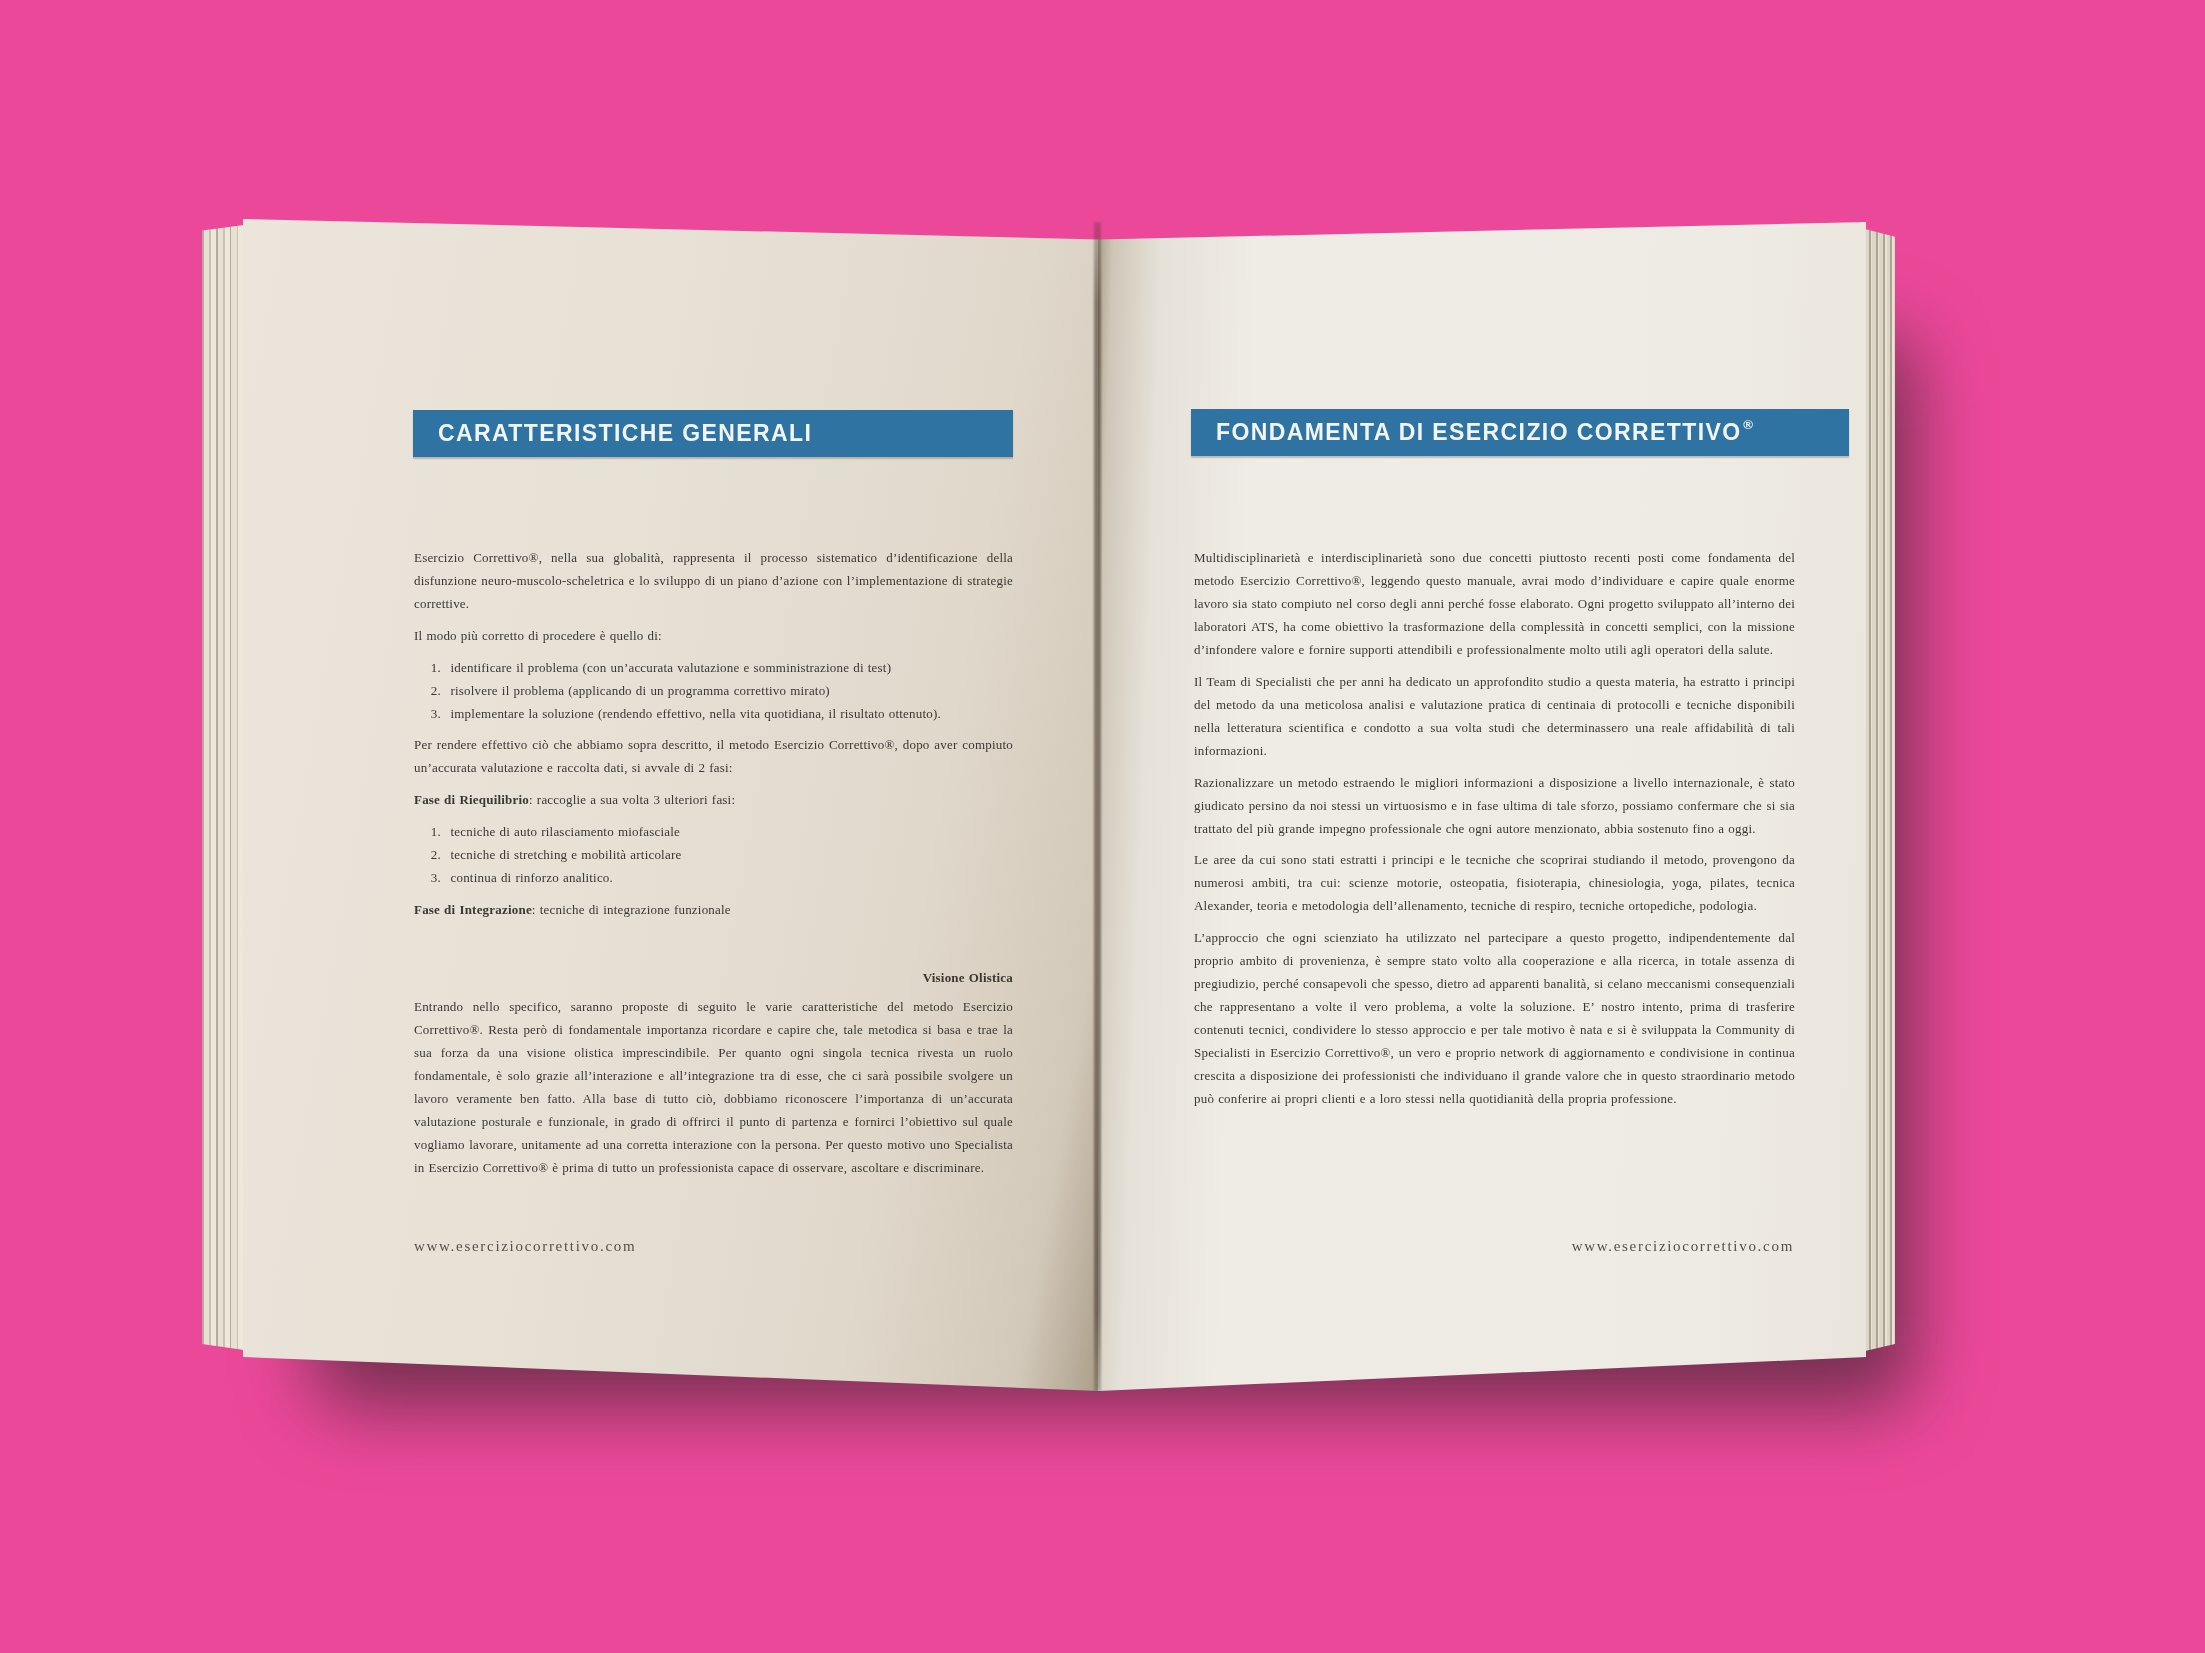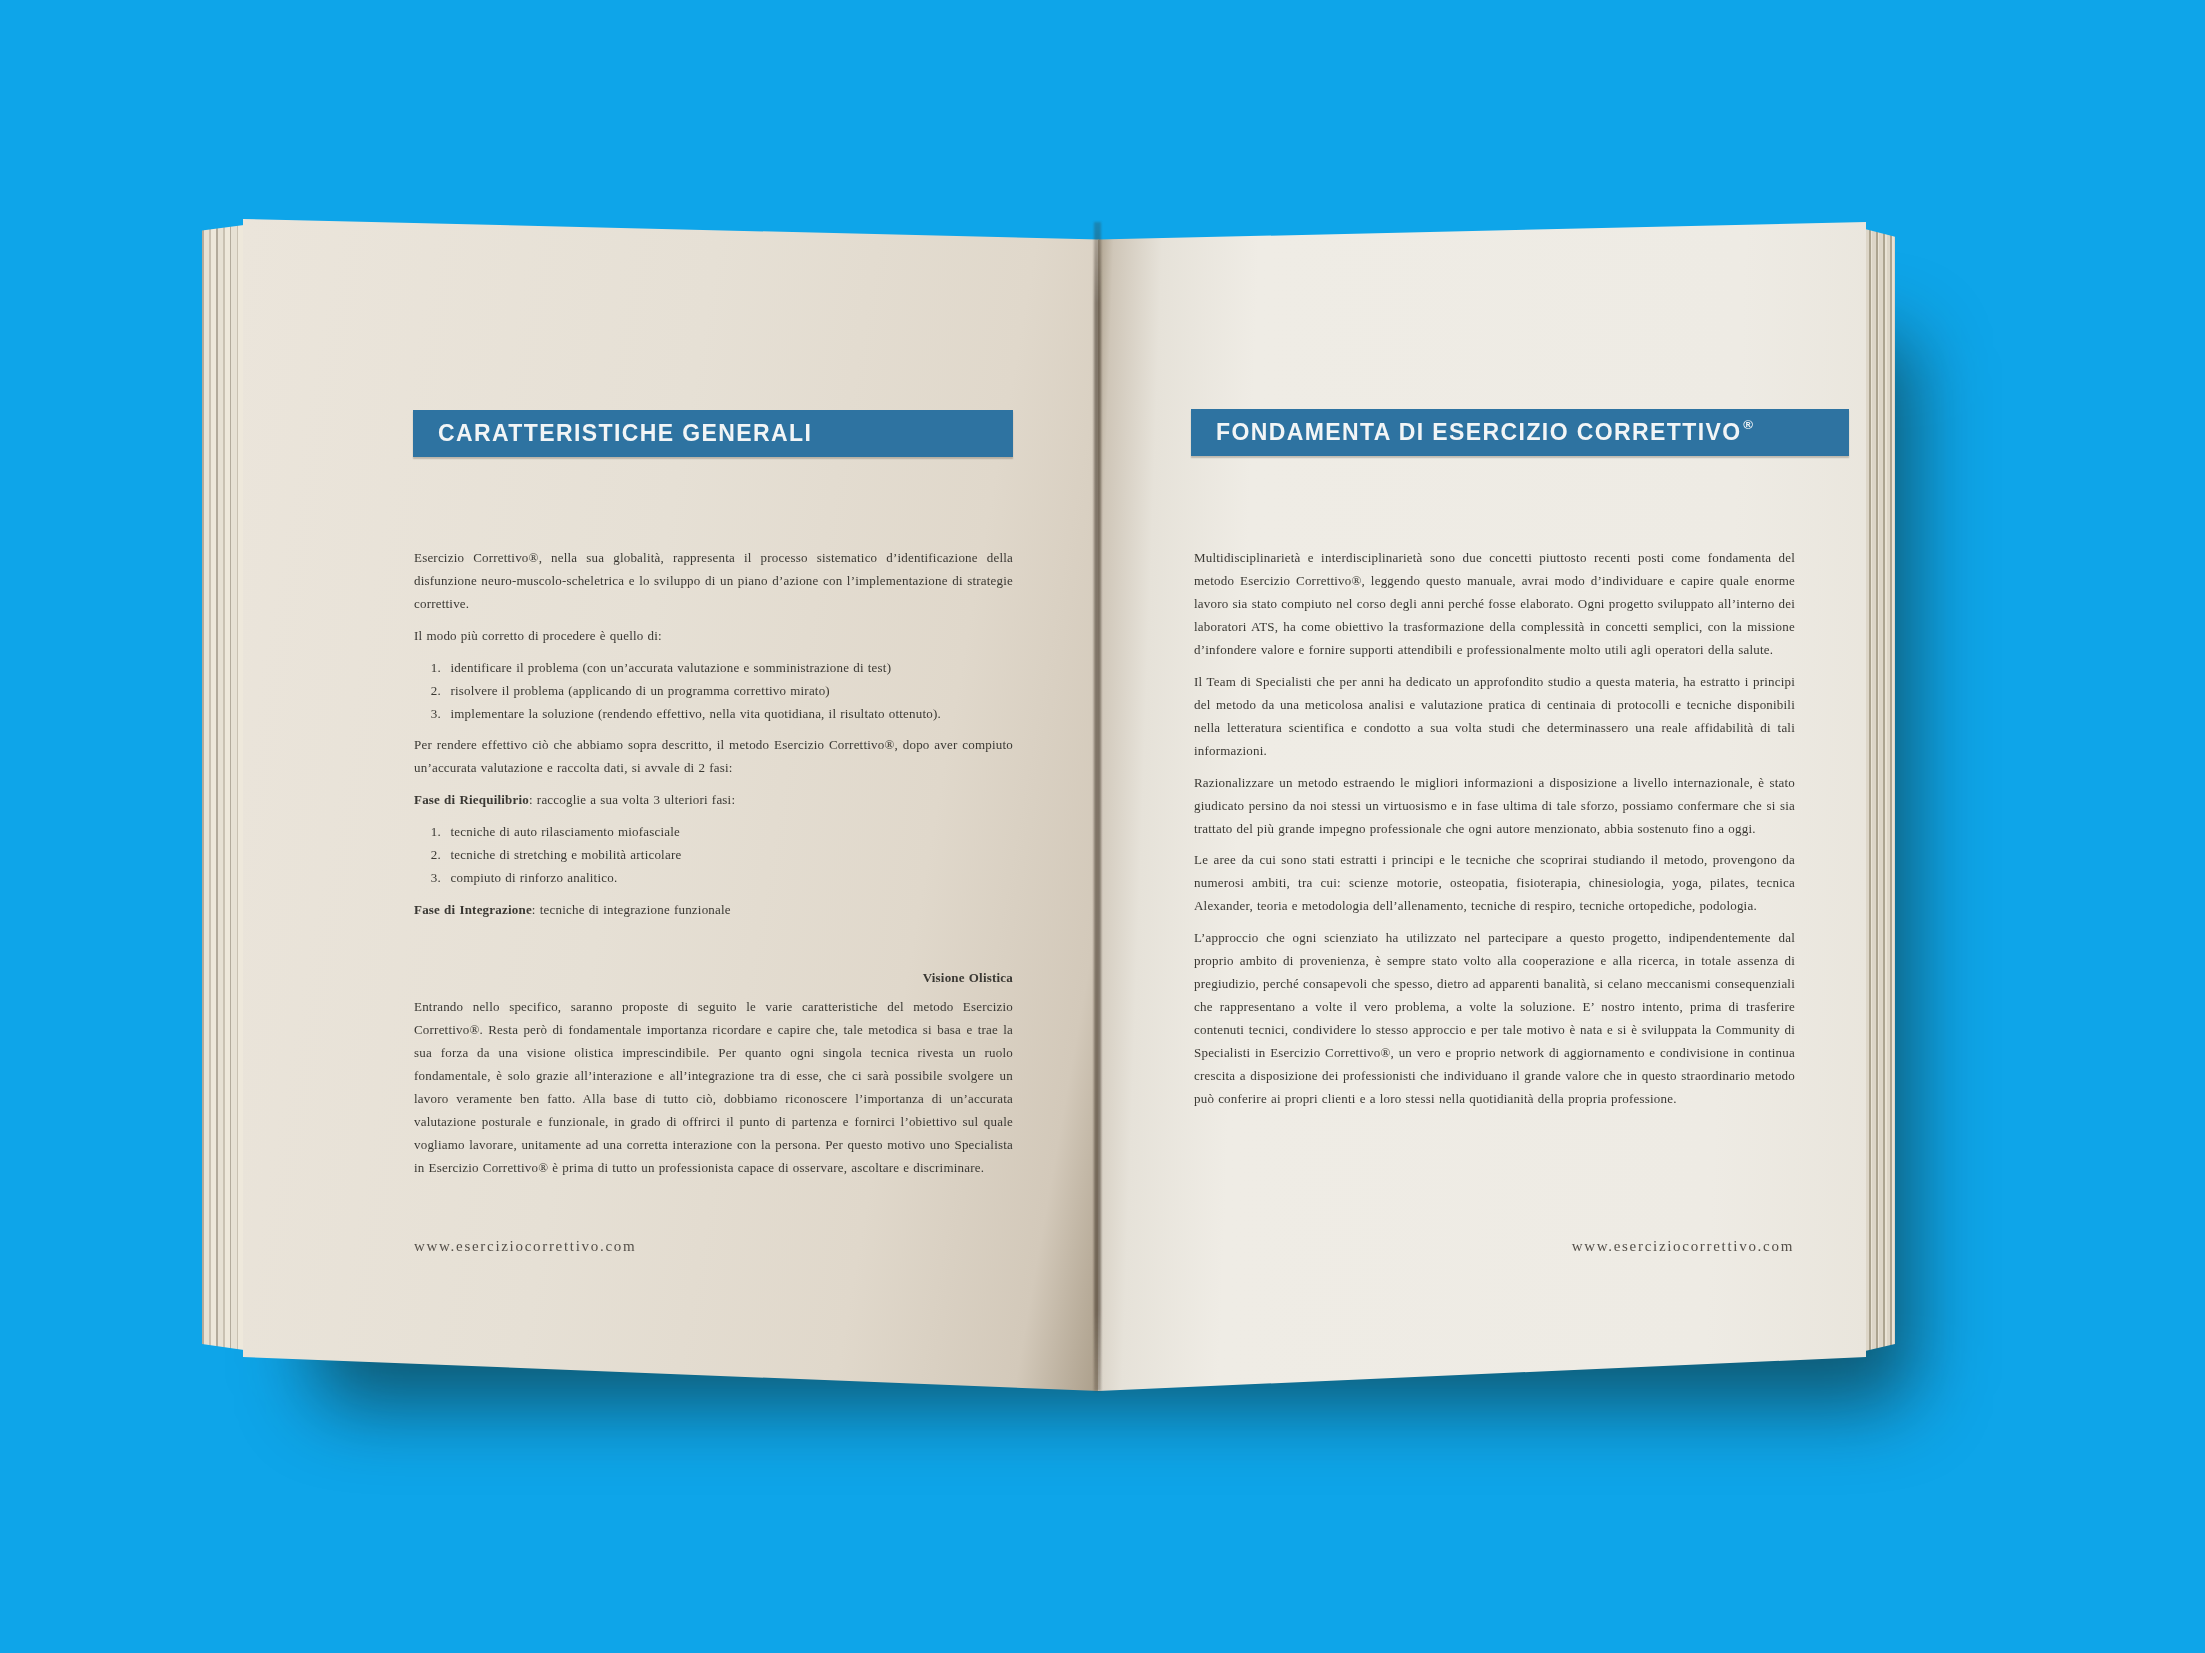--- a/index.html
+++ b/index.html
@@ -1,18 +1,18 @@
 <!DOCTYPE html>
 <html style="font-size:8.8px"><head>
 <meta charset="utf-8">
 <style>
   html,body{margin:0;padding:0;background:#426449;}
   #canvas{
     position:relative;width:2205px;height:1654px;overflow:hidden;
-    background:#0ea5e9;
+    background:#ec4899;
     font-family:"Liberation Serif","DejaVu Serif",serif;
   }
   
   .book-shadow{
     position:absolute;left:314px;top:336px;width:1599px;height:1070px;
     background:rgba(14,28,19,0.55);filter:blur(39px);border-radius:33px;
   }
   
   .leaves{position:absolute;}
   .leaves-left{
@@ -101,21 +101,21 @@
         <ol class="blk">
           <li>identificare il problema (con un’accurata valutazione e somministrazione di test)</li>
           <li>risolvere il problema (applicando di un programma correttivo mirato)</li>
           <li>implementare la soluzione (rendendo effettivo, nella vita quotidiana, il risultato ottenuto).</li>
         </ol>
         <p class="blk">Per rendere effettivo ciò che abbiamo sopra descritto, il metodo Esercizio Correttivo®, dopo aver compiuto un’accurata valutazione e raccolta dati, si avvale di 2 fasi:</p>
         <p class="blk"><b>Fase di Riequilibrio</b>: raccoglie a sua volta 3 ulteriori fasi:</p>
         <ol class="blk">
           <li>tecniche di auto rilasciamento miofasciale</li>
           <li>tecniche di stretching e mobilità articolare</li>
-          <li>compiuto di rinforzo analitico.</li>
+          <li>continua di rinforzo analitico.</li>
         </ol>
         <p class="blk"><b>Fase di Integrazione</b>: tecniche di integrazione funzionale</p>
         <p class="blk subhead">Visione Olistica</p>
         <p class="blk">Entrando nello specifico, saranno proposte di seguito le varie caratteristiche del metodo Esercizio Correttivo®. Resta però di fondamentale importanza ricordare e capire che, tale metodica si basa e trae la sua forza da una visione olistica imprescindibile. Per quanto ogni singola tecnica rivesta un ruolo fondamentale, è solo grazie all’interazione e all’integrazione tra di esse, che ci sarà possibile svolgere un lavoro veramente ben fatto. Alla base di tutto ciò, dobbiamo riconoscere l’importanza di un’accurata valutazione posturale e funzionale, in grado di offrirci il punto di partenza e fornirci l’obiettivo sul quale vogliamo lavorare, unitamente ad una corretta interazione con la persona. Per questo motivo uno Specialista in Esercizio Correttivo® è prima di tutto un professionista capace di osservare, ascoltare e discriminare.</p>
       </div>
     <div class="footer">www.eserciziocorrettivo.com</div>
   </div>
 
   <div class="page page-right">
     <div class="section-bar">

